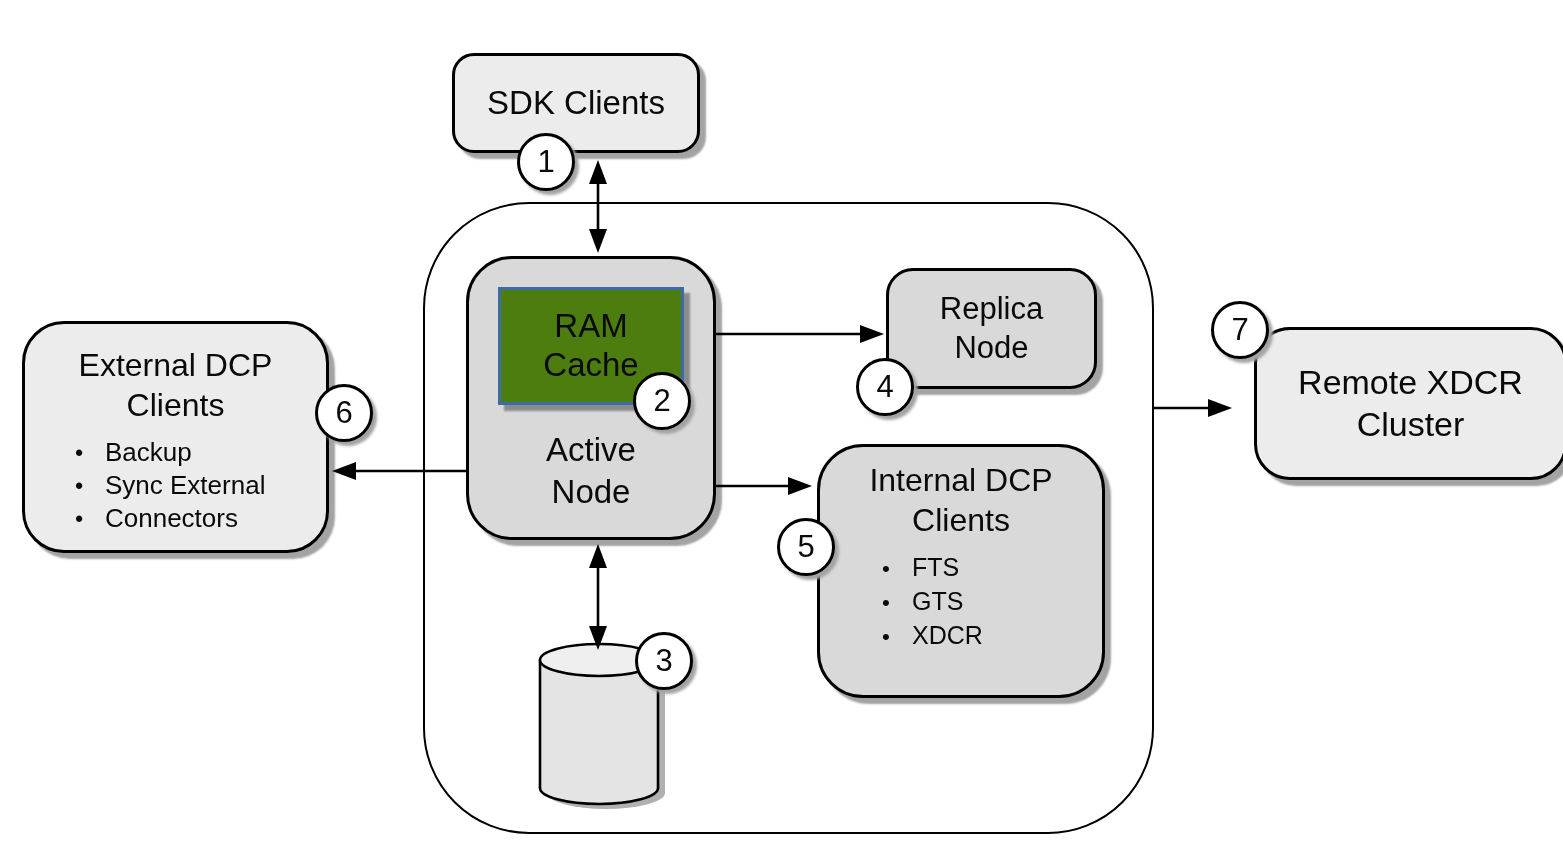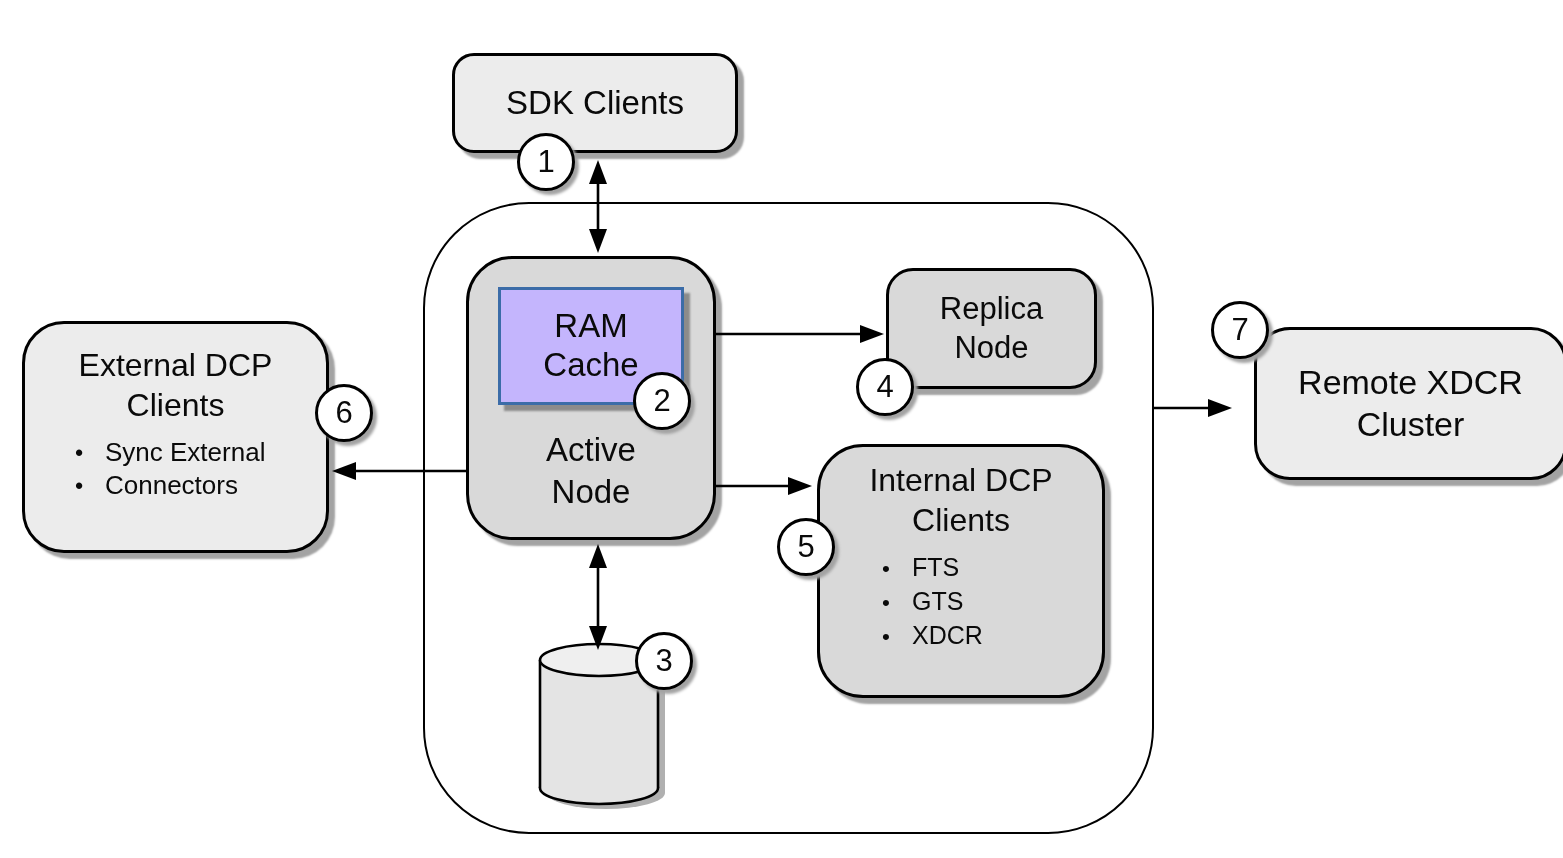--- a/index.html
+++ b/index.html
@@ -35,25 +35,25 @@
 
   #cluster {
     position: absolute;
     left: 423px; top: 202px; width: 731px; height: 632px;
     box-sizing: border-box;
     border: 2.5px solid var(--border, #000);
     border-radius: 106px;
     background: var(--background, #ffffff);
   }
 
-  #sdk     { left: 452px;  top: 53px;  width: 286px; height: 100px; border-radius: 22px; font-size: 33px; }
+  #sdk     { left: 452px;  top: 53px;  width: 248px; height: 100px; border-radius: 22px; font-size: 33px; }
   #active  { left: 466px;  top: 256px; width: 250px; height: 284px; border-radius: 46px;
              flex-direction: column; justify-content: flex-start; }
   #ram     { position: relative; margin-top: 28px; width: 186px; height: 118px;
-             box-sizing: border-box; background: #c4b5fd;
+             box-sizing: border-box; background: #4d7c0f;
              border: 3.5px solid var(--ram-cache-border, #3b6ca8);
              box-shadow: 6px 6px 2px #8b8b8b;
              display: flex; align-items: center; justify-content: center;
              font-size: 33px; line-height: 1.18; }
   #active-label { flex: 1; display: flex; align-items: center; justify-content: center;
              font-size: 33px; line-height: 1.27; }
   #replica { left: 886px;  top: 268px; width: 211px; height: 121px; border-radius: 27px;
              font-size: 31px; line-height: 1.25; }
   #internal { left: 817px; top: 444px; width: 288px; height: 254px; border-radius: 46px;
              flex-direction: column; justify-content: flex-start; padding-top: 14px;
@@ -136,20 +136,21 @@
     <ul class="bullets">
       <li>FTS</li>
       <li>GTS</li>
       <li>XDCR</li>
     </ul>
   </div>
 
   <div id="external" class="box fill-light">
     <span class="lbl w230">External DCP Clients</span>
     <ul class="bullets">
+      <li>Backup</li>
       <li>Sync External</li>
       <li>Connectors</li>
     </ul>
   </div>
 
   <div id="remote" class="box fill-light">
     <span class="lbl w270">Remote XDCR Cluster</span>
   </div>
 
   <svg class="shapes" viewBox="0 0 1563 858" aria-hidden="true">

